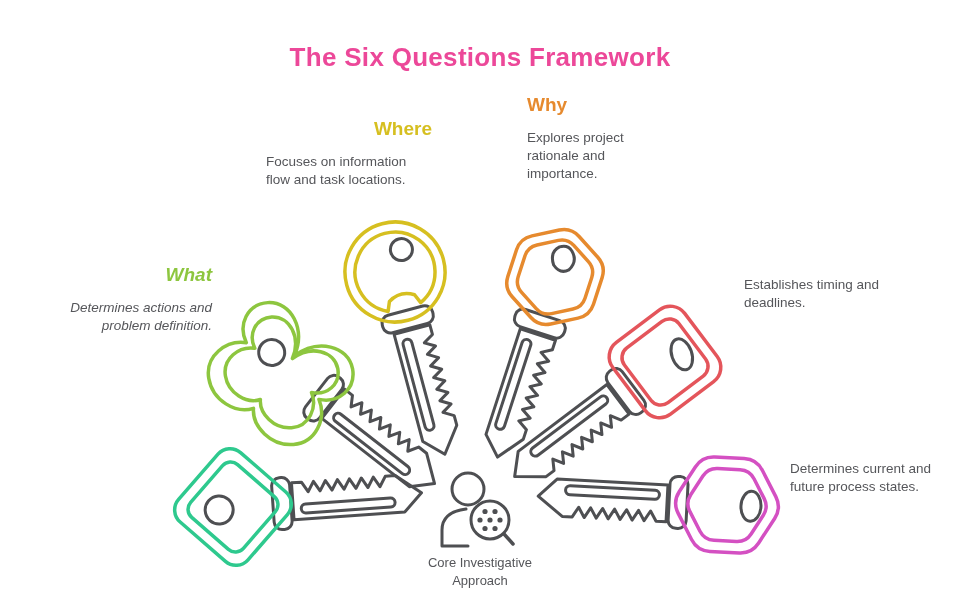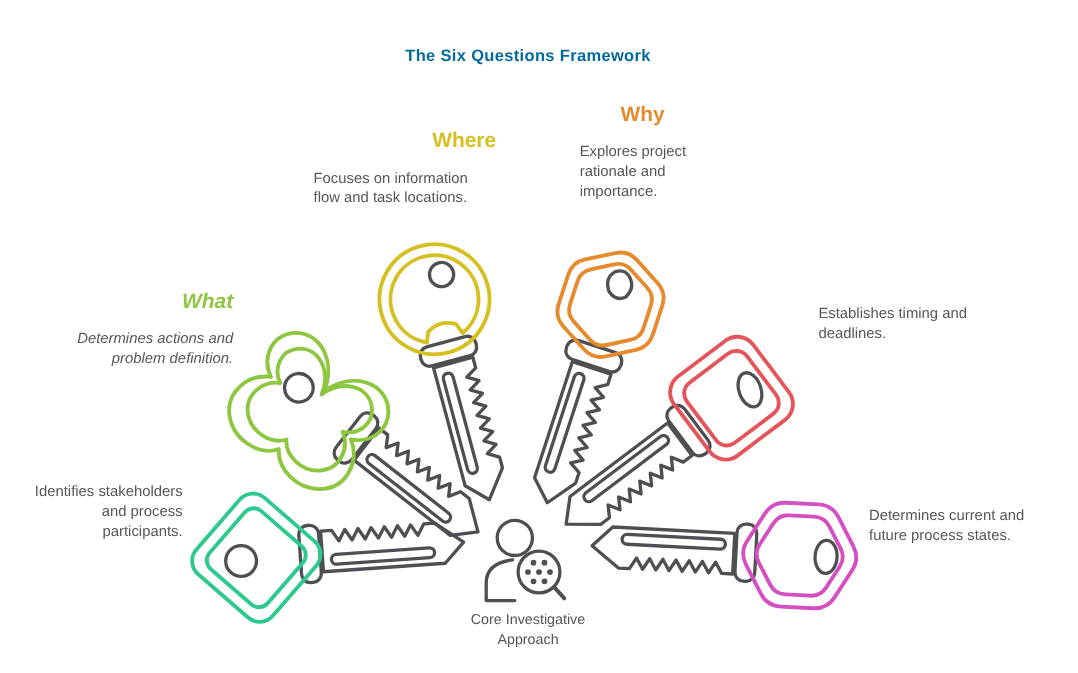--- a/index.html
+++ b/index.html
@@ -2,30 +2,30 @@
 <html><head>
 <meta charset="utf-8">
 <style>
   html,body { margin:0; padding:0; }
   body {
     width:980px; height:612px; position:relative; overflow:hidden;
     background:#ffffff; font-family:"Liberation Sans", sans-serif;
   }
   .page-title {
     position:absolute; top:42px; left:0; width:960px; text-align:center;
-    font-size:15px; font-weight:bold; color:#0369a1; letter-spacing:.3px;
+    font-size:26px; font-weight:bold; color:#ec4899; letter-spacing:.3px;
   }
   .diagram-svg { position:absolute; left:0; top:0; }
   .q-block { position:absolute; }
   .q-label { font-size:19px; font-weight:bold; margin:0 0 13px 0; }
   .q-desc  { font-size:13.5px; line-height:1.32; color:#55565a; white-space:pre-line; }
   .ta-right { text-align:right; }
   .ta-left  { text-align:left; }
   .q-why   { left:527px; top:94px;  width:132px; }
-  .q-where { left:266px; top:118px; width:166px;margin-left:19px; }
+  .q-where { left:266px; top:118px; width:166px; }
   .q-what  { left:28px;  top:264px; width:184px;font-style:italic; }
   .q-who   { left:6px;   top:438px; width:160px; }
   .q-when  { left:744px; top:276px; width:176px; }
   .q-how   { left:790px; top:460px; width:178px; }
   .center-caption {
     position:absolute; left:380px; top:554px; width:200px; text-align:center;
     font-size:13px; color:#55565a; line-height:1.35; white-space:pre-line;
   }
 </style>
 </head>
@@ -112,42 +112,39 @@
       <circle cx="485" cy="511.5" r="2.6"></circle>
       <circle cx="480" cy="520" r="2.6"></circle>
       <circle cx="485" cy="528.5" r="2.6"></circle>
       <circle cx="495" cy="528.5" r="2.6"></circle>
     </g>
     <path d="M504,534 L513,544" stroke-width="3.5"></path>
   </g>
 </svg>
 
 <div class="q-block q-why ta-left">
-  <div class="q-label" style="color: rgb(230, 138, 46); margin-left: 37px;">Why</div>
+  <div class="q-label" style="color: rgb(230, 138, 46);">Why</div>
   <div class="q-desc">Explores project
 rationale and
 importance.</div>
 </div>
 
 <div class="q-block q-where">
   <div class="q-label ta-right" style="color: rgb(214, 191, 32);">Where</div>
   <div class="q-desc ta-left">Focuses on information
 flow and task locations.</div>
 </div>
 
 <div class="q-block q-what ta-right">
   <div class="q-label" style="color: rgb(141, 198, 63);">What</div>
   <div class="q-desc">Determines actions and
 problem definition.</div>
 </div>
 
 <div class="q-block q-who ta-right">
-  <div class="q-desc">Identifies stakeholders
-and process
-participants.</div>
 </div>
 
 <div class="q-block q-when ta-left">
   <div class="q-desc">Establishes timing and
 deadlines.</div>
 </div>
 
 <div class="q-block q-how ta-left">
   <div class="q-desc">Determines current and
 future process states.</div>

